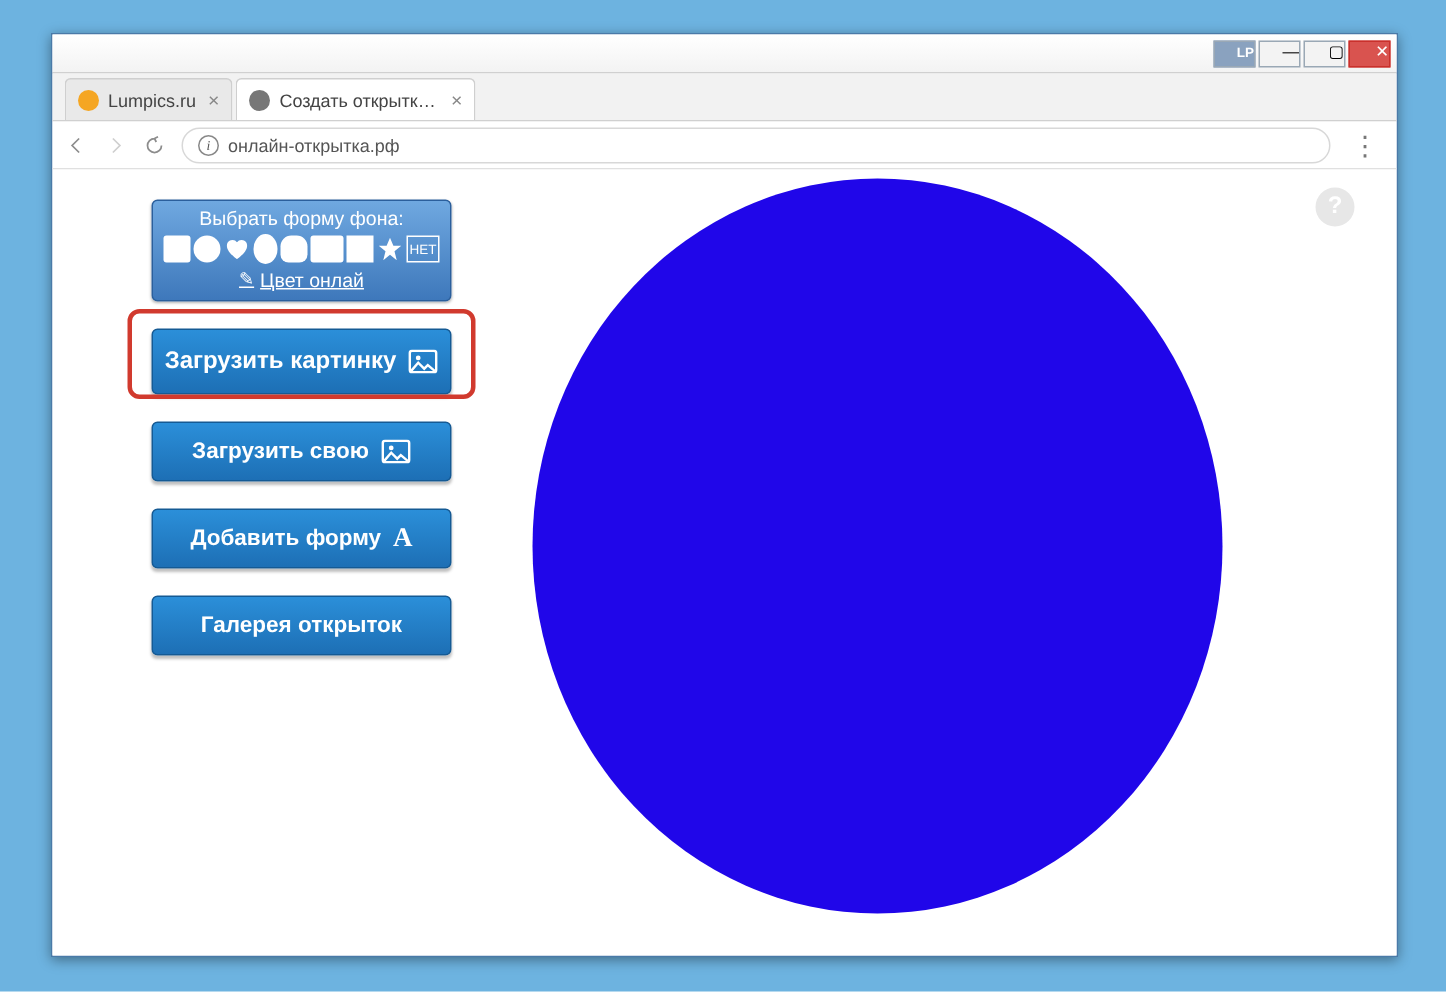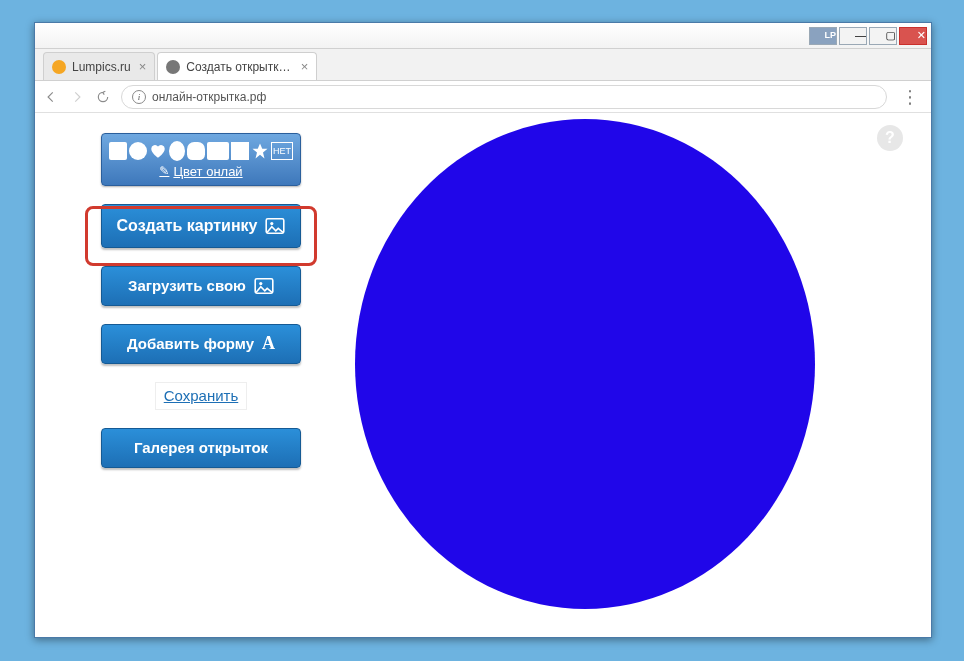--- a/index.html
+++ b/index.html
@@ -88,20 +88,21 @@
       <span class="info">i</span>
       <span>онлайн-открытка.рф</span>
     </div>
     <span class="menu">⋮</span>
   </div>
 
   <div class="content">
 
     <div class="panel">
       <div class="shapebox">
+        <div>Выбрать форму фона:</div>
         <div class="shaperow">
           <span class="shape square"></span>
           <span class="shape circle"></span>
           <span class="shape heart">
             <svg width="18" height="18" viewBox="0 0 24 24">
                 <path fill="#fff" d="M12 21s-9-6-9-12a5 5 0 0 1 9-3 5 5 0 0 1 9 3c0 6-9 12-9 12z"></path>
               </svg>
           </span>
           <span class="shape" style="border-radius:50%;width:16px;height:20px"></span>
           <span class="shape" style="border-radius:40% 40% 30% 30%"></span>
@@ -117,21 +118,21 @@
               </svg>
           </span>
           <span class="shape none">НЕТ</span>
         </div>
         <span class="colorlink">
           <span>Цвет онлай</span>
         </span>
       </div>
 
       <div class="btn">
-        <span>Создать картинку</span>
+        <span>Загрузить картинку</span>
         <svg width="20" height="16" viewBox="0 0 24 20">
             <rect x="1" y="1" width="22" height="18" rx="2" fill="none" stroke="#fff" stroke-width="2"></rect>
             <circle cx="8" cy="7" r="2" fill="#fff"></circle>
             <path d="M2 18l6-7 5 5 3-3 6 5" fill="none" stroke="#fff" stroke-width="2"></path>
           </svg>
       </div>
 
       <div class="btn small">
         <span>Загрузить свою</span>
         <svg width="20" height="16" viewBox="0 0 24 20">
@@ -139,23 +140,20 @@
             <circle cx="8" cy="7" r="2" fill="#fff"></circle>
             <path d="M2 18l6-7 5 5 3-3 6 5" fill="none" stroke="#fff" stroke-width="2"></path>
           </svg>
       </div>
 
       <div class="btn small">
         <span>Добавить форму</span>
         <span style="font-family:Georgia,serif;font-weight:bold;font-size:18px">A</span>
       </div>
 
-      <div class="savelink">
-        <a>Сохранить</a>
-      </div>
 
       <div class="btn small">
         <span>Галерея открыток</span>
       </div>
     </div>
 
     <div class="highlight"></div>
 
     <div class="canvas">
       <div class="ellipse"></div>

